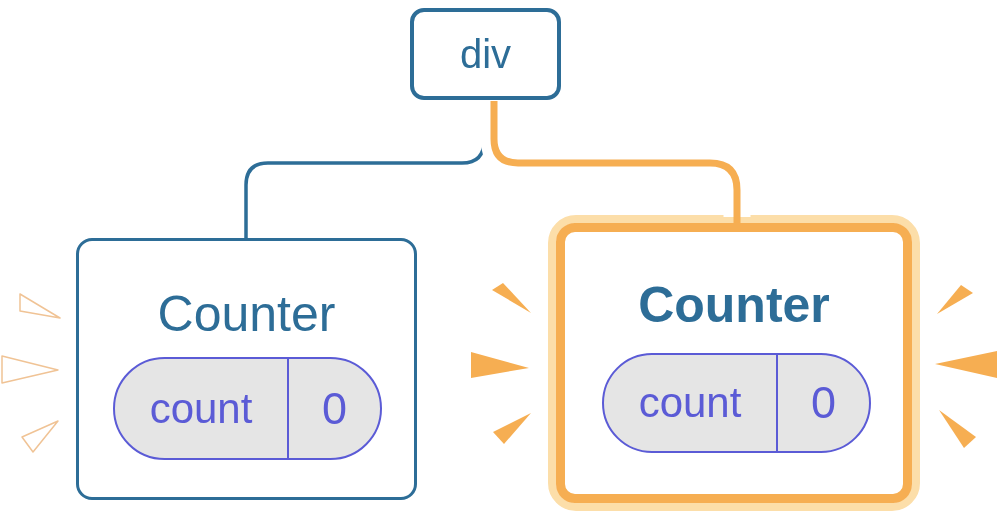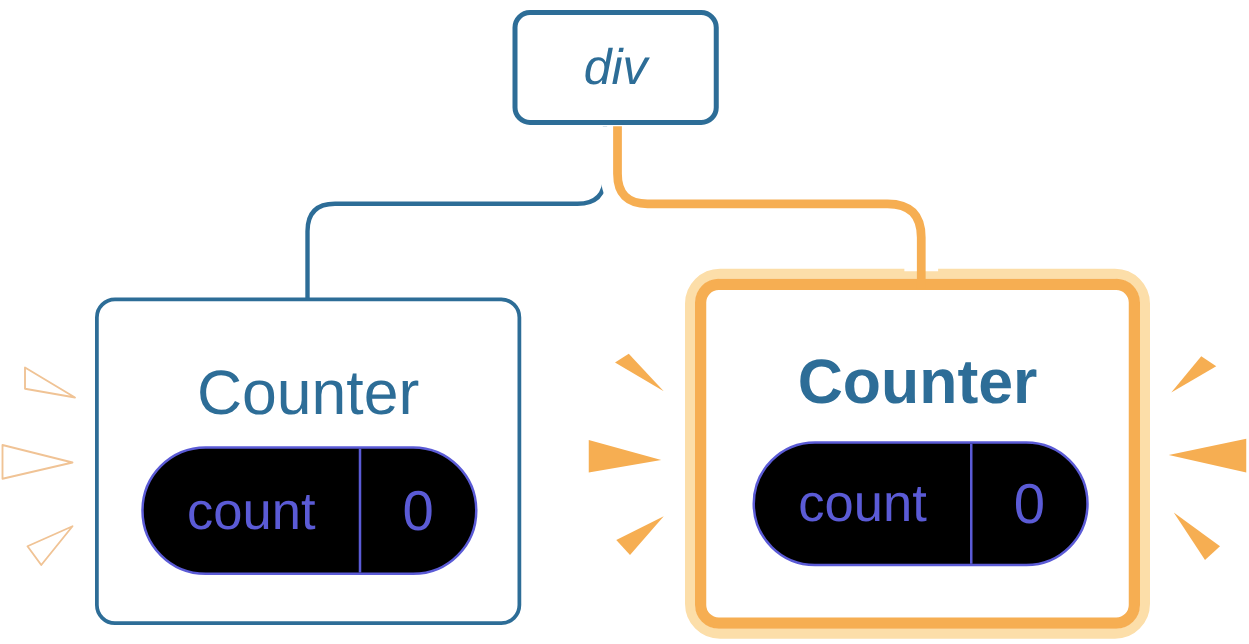--- a/index.html
+++ b/index.html
@@ -3,24 +3,24 @@
 <meta charset="utf-8">
 <style>
   html,body{margin:0;padding:0;background:#ffffff;}
   #canvas{
     position:relative;width:999px;height:515px;background:#ffffff;
     font-family:"Liberation Sans",sans-serif;overflow:hidden;
   }
   .card,.node{box-sizing:border-box;position:absolute;background:#ffffff;}
   
   #div-node{
-    left:410px;top:8px;width:165px;height:92px;
+    left:410px;top:8px;width:151px;height:92px;
     border:4px solid var(--node-blue);border-radius:14px;
     display:flex;align-items:center;justify-content:center;
-    font-size:40px;color:var(--node-blue);z-index:2;font-style:italic;
+    font-size:40px;color:var(--node-blue);z-index:2;
   }
   
   #left-card{
     left:76px;top:238px;width:341px;height:262px;
     border:3px solid var(--node-blue);border-radius:16px;z-index:2;
   }
   
   #right-card{
     left:548px;top:215px;width:372px;height:296px;
     border:8px solid var(--highlight-orange-light);border-radius:28px;
@@ -32,21 +32,21 @@
   }
   .card-title{
     position:absolute;left:0;right:0;text-align:center;
     font-size:50px;color:var(--node-blue);
   }
   #left-card .card-title{top:44px;font-weight:400;}
   #right-card .card-title{top:53px;font-weight:700;}
   .pill{
     position:absolute;box-sizing:border-box;display:flex;
     border:2.5px solid var(--state-purple);border-radius:52px;
-    background:#000000;color:var(--state-purple);align-items:stretch;
+    background:#e5e5e5;color:var(--state-purple);align-items:stretch;
   }
   #left-card .pill{left:34px;top:116px;width:269px;height:103px;}
   #right-card .pill{left:46px;top:130px;width:269px;height:100px;}
   .pill-key{
     width:172px;display:flex;align-items:center;justify-content:center;
     border-right:2.5px solid var(--state-purple);font-size:42px;
   }
   .pill-val{
     flex:1;display:flex;align-items:center;justify-content:center;font-size:45px;
   }

